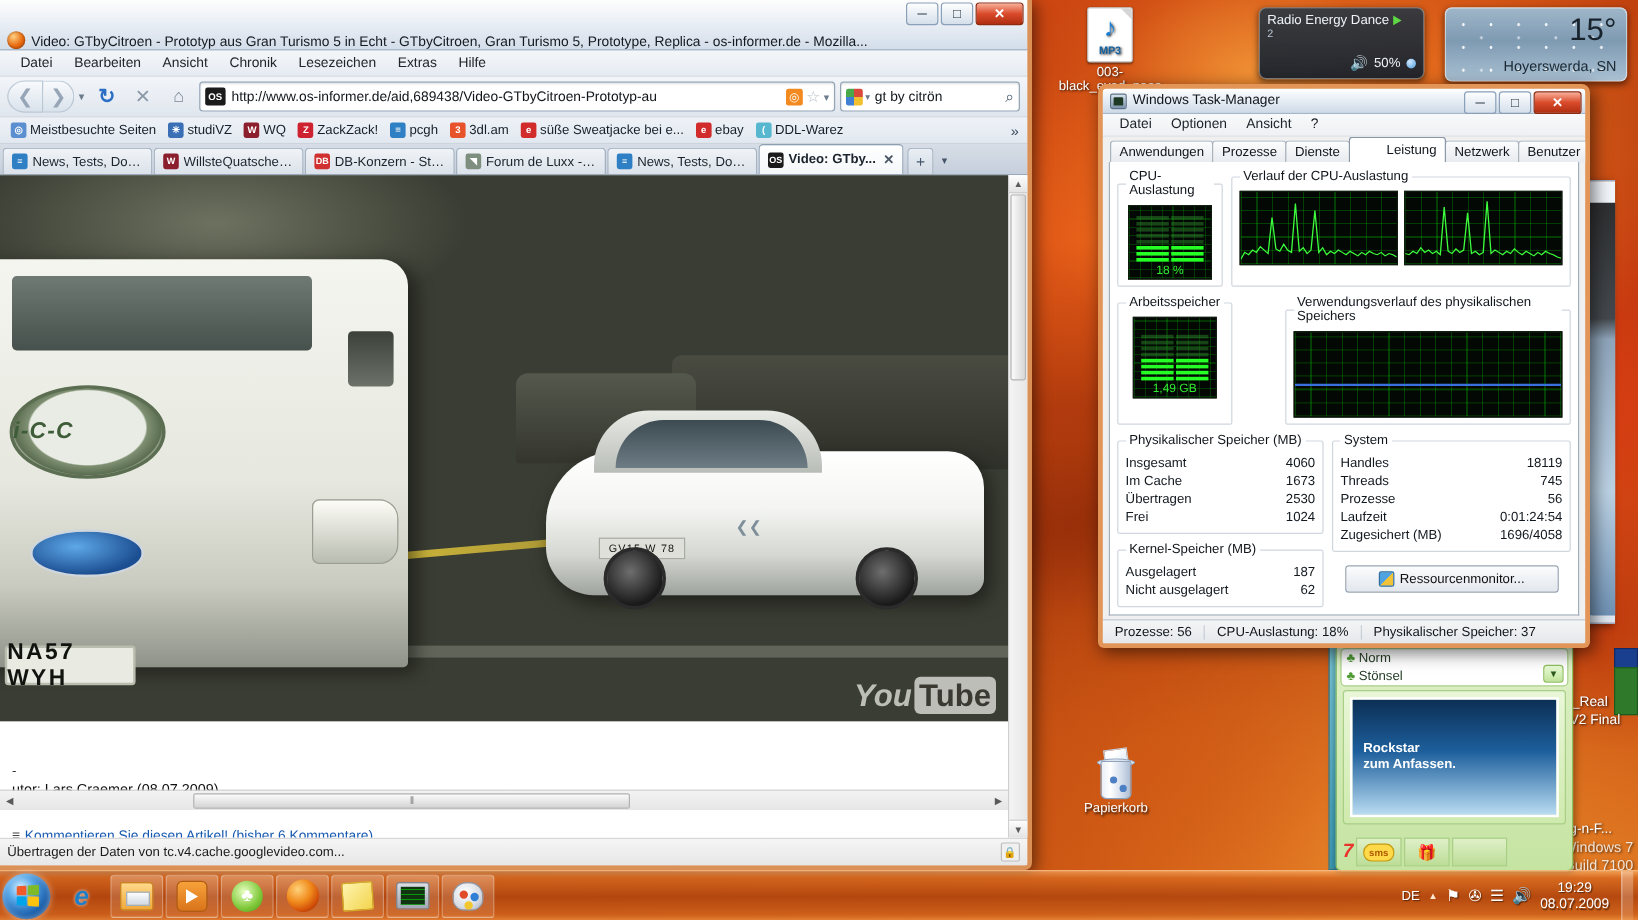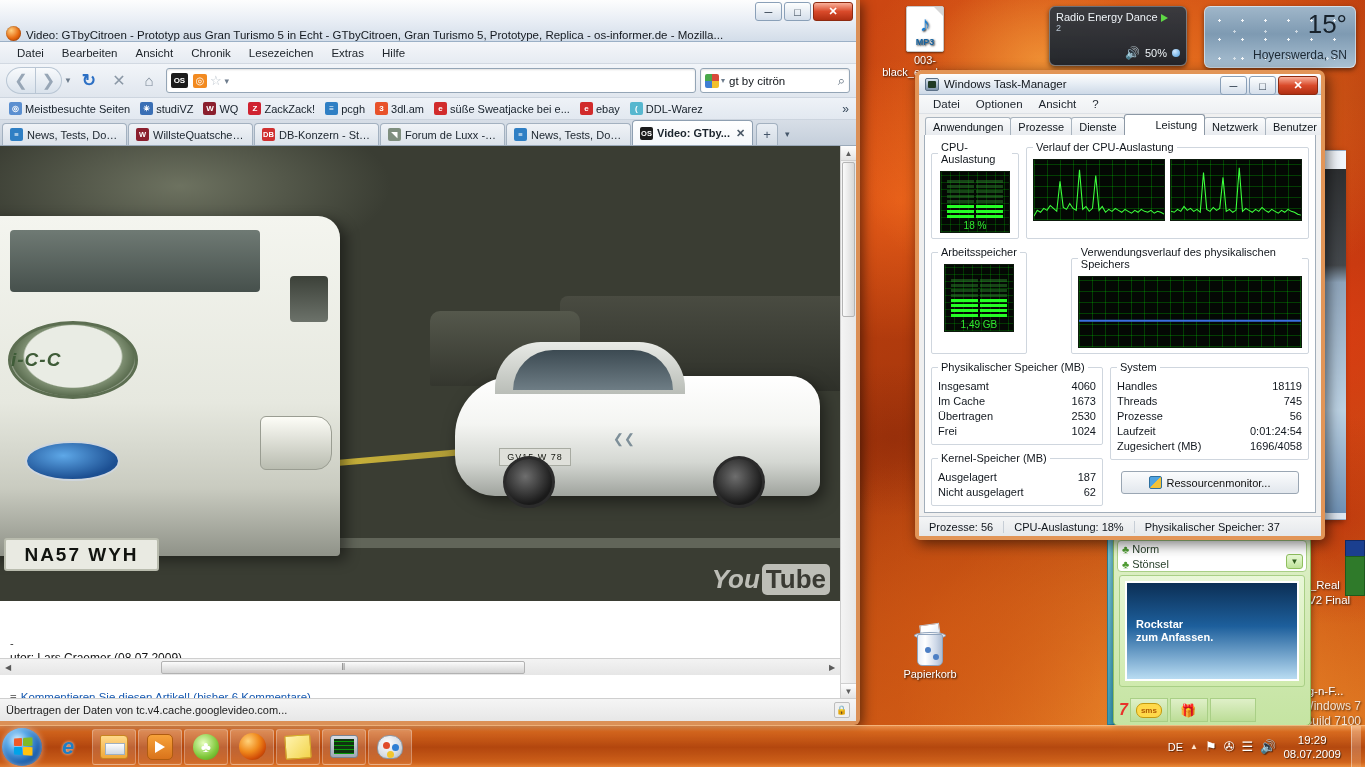--- a/index.html
+++ b/index.html
@@ -270,21 +270,21 @@
      background: linear-gradient(180deg,#f4f5ef 0%, #e6e8df 55%, #c9cbc0 80%, #8f9288 100%);
      border-radius:6px 22px 4px 4px; box-shadow: 6px 4px 14px rgba(0,0,0,0.45);}
   .van .win { position:absolute; left:20px; top:14px; width:250px; height:62px;
      background: linear-gradient(180deg,#6f7a74,#46504c); border-radius:4px; }
   .van .logo { position:absolute; left:18px; top:105px; width:130px;height:78px; border-radius:50%;
      background: radial-gradient(ellipse at 50% 45%, #e9ece4 55%, #7e8f72 57%, #5c6e51 70%, #e9ece4 74%);
      border:3px solid #5c6e51; display:flex;align-items:center;justify-content:flex-start; }
   .van .logo span { color:#3f5c38; font-weight:bold; font-size:19px; font-style:italic; letter-spacing:1px;}
   .van .oval { position:absolute; left:35px; top:225px; width:95px;height:40px; border-radius:50%;
      background: radial-gradient(ellipse at 40% 35%, #5ea8e8, #1c4f92 70%); border:2px solid #cfd6dd; }
-  .van .plate { position:absolute; left:14px; top:322px; width:155px; height:33px;
+  .van .plate { position:absolute; left:14px; top:322px; width:109px; height:33px;
      background:#e9eae2; border:2px solid #b9bcae; border-radius:3px;
      display:flex;align-items:center;justify-content:center; color:#11130f; font-weight:bold;
      font-size:19px; letter-spacing:2px; font-family:"Liberation Sans", sans-serif; }
   .van .headlamp { position:absolute; left:270px; top:200px; width:72px;height:54px;
      background: linear-gradient(180deg,#fdfdf7,#b9bcb0); border-radius:6px 16px 16px 6px; border:1px solid #9a9d92;}
   .van .mirror { position:absolute; left:300px; top:60px; width:38px;height:46px;
      background: linear-gradient(180deg,#3c4139,#6c726a); border-radius:4px;}
 
   .car { position:absolute; left:455px; top:230px; width:365px; height:120px;
      background: linear-gradient(180deg,#ffffff 0%, #f4f5f2 40%, #d4d7d2 72%, #9fa39d 100%);
@@ -584,20 +584,21 @@
       <div class="bf-circle">❮</div>
       <div class="bf-circle fwd">❯</div>
       <span class="bf-drop">▼</span>
     </div>
     <div class="navbtn reloadbtn">↻</div>
     <div class="navbtn stopbtn">✕</div>
     <div class="navbtn homebtn">⌂</div>
 
     <div class="urlbar">
       <span class="favicon">OS</span>
+      <span class="utext">http://www.os-informer.de/aid,689438/Video-GTbyCitroen-Prototyp-au</span>
       <span class="rss">◎</span>
       <span class="star">☆</span>
       <span class="caret">▾</span>
     </div>
 
     <div class="searchbar">
       <span class="gicon"></span>
       <span class="caret" style="color:#6d7c8c;font-size:8px;margin-right:4px;">▾</span>
       <span class="stext">gt by citrön</span>
       <span class="smag">⌕</span>

